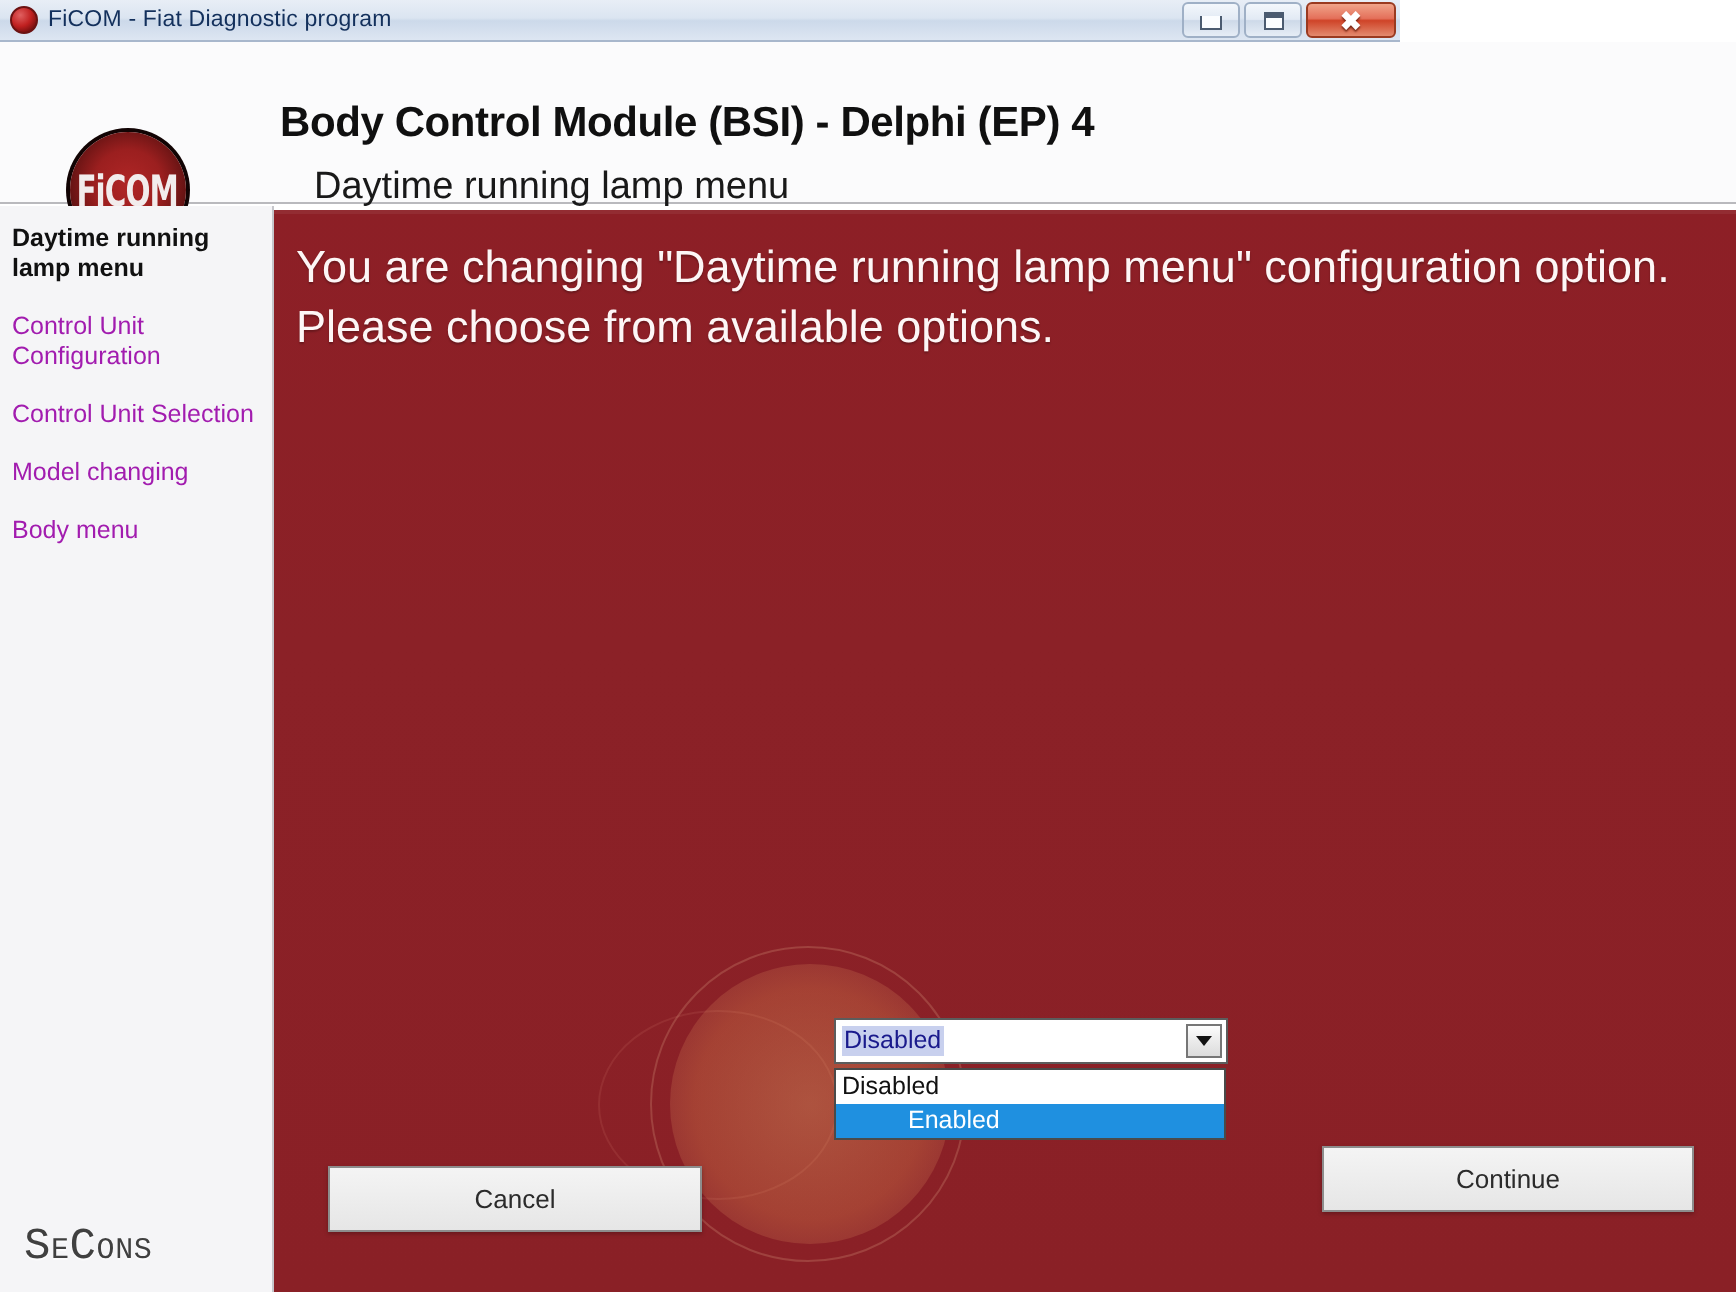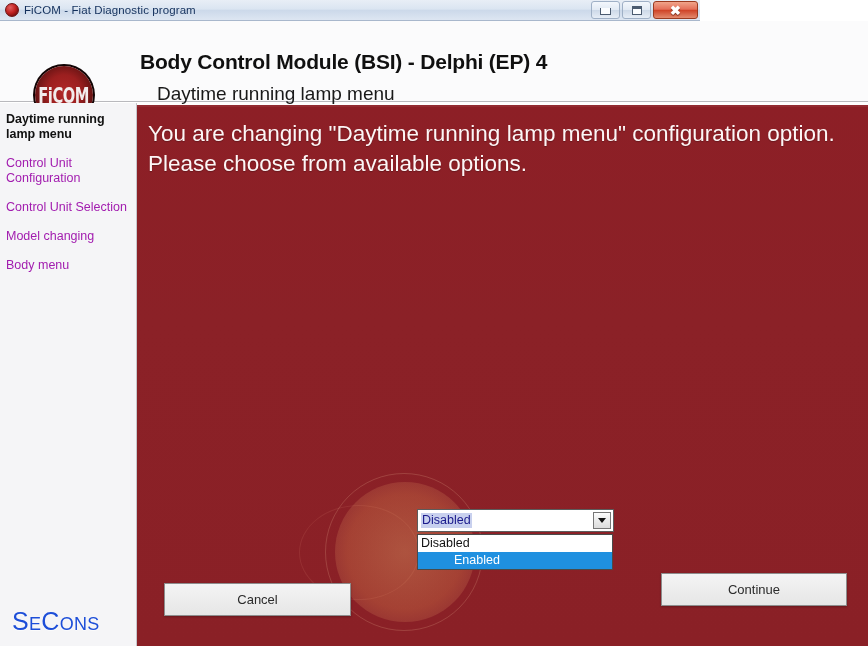--- a/index.html
+++ b/index.html
@@ -137,23 +137,23 @@
     color: #a21caf;
     font-family: "Liberation Sans", sans-serif;
     cursor: pointer;
   }
   .side-item.active {
     font-weight: bold;
     color: #111111;
   }
   .secons {
     position: absolute; left: 12px; bottom: 10px;
-    font-family: Liberation Sans, sans-serif;
-    font-size: 25px;
-    color: #1d4ed8;
+    font-family: Liberation Mono, monospace;
+    font-size: 22px;
+    color: #404040;
     font-variant: small-caps;
     letter-spacing: 0.3px;
     text-shadow: 0 1px 0 rgba(255,255,255,.6);
   }
 
   
   .content {
     position: absolute; left: 137px; top: 105px;
     width: 731px; height: 541px;
     background: #8e2026;

